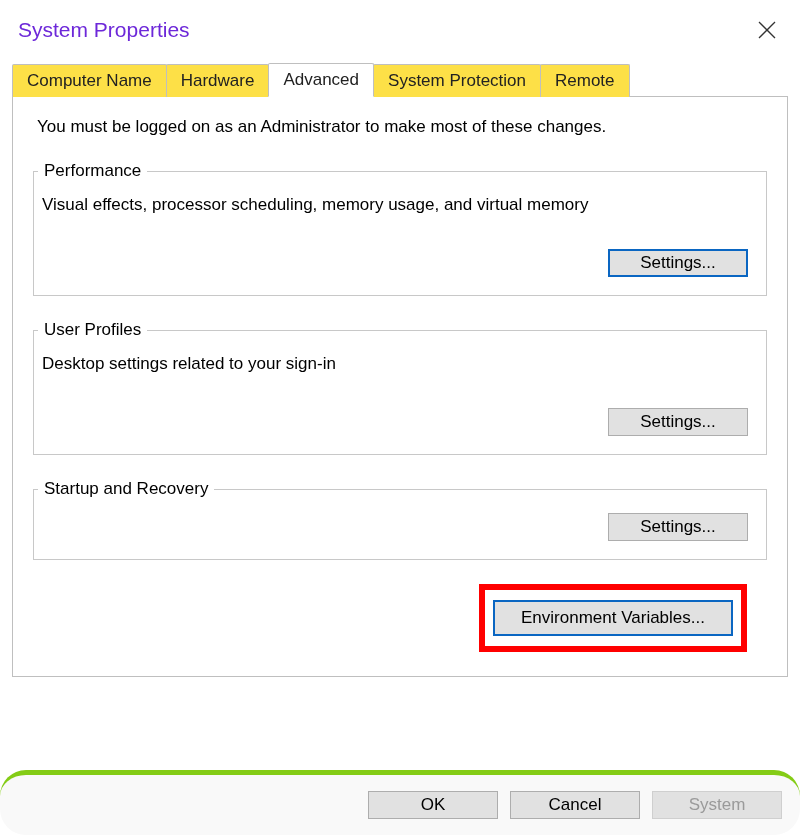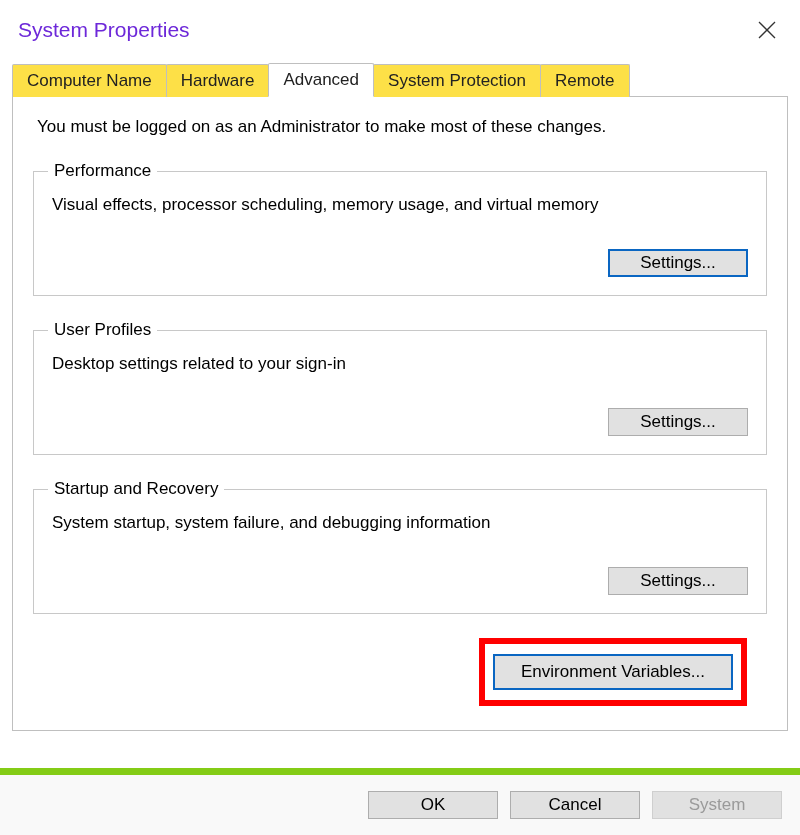--- a/index.html
+++ b/index.html
@@ -84,21 +84,21 @@
 
     .admin-note {
       font-size: 17px;
       color: #000;
       margin: 0 0 24px 4px;
     }
 
     fieldset.group {
       border: 1px solid #c8c8c8;
       margin: 0 0 24px 0;
-      padding: 14px 18px 18px 18px;
+      padding: 14px 18px 18px 8px;
       position: relative;
     }
     fieldset.group legend {
       padding: 0 6px;
       font-size: 17px;
       color: #000;
       margin-left: -4px;
     }
     .group-desc {
       font-size: 17px;
@@ -149,26 +149,27 @@
       color: #000;
       cursor: pointer;
       padding: 0 20px;
     }
 
     .bottom-bar {
       position: absolute;
       bottom: 0;
       left: 0;
       right: 0;
-      border-top: 7px solid #84cc16;
+      border-top: 5px solid #84cc16;
       padding: 16px 18px;
       display: flex;
       justify-content: flex-end;
       gap: 12px;
       background: #f9f9f9;
+      border-radius: 26px;
     }
     .bottom-bar button.win-btn {
       min-width: 130px;
       background: #e1e1e1;
     }
   </style>
 </head>
 <body>
 
 <div class="window">
@@ -206,21 +207,20 @@
       <fieldset class="group">
         <legend>User Profiles</legend>
         <div class="group-desc">Desktop settings related to your sign-in</div>
         <div class="btn-row">
           <button class="win-btn">Settings...</button>
         </div>
       </fieldset>
 
       <fieldset class="group">
         <legend>Startup and Recovery</legend>
-        <div class="group-desc">System startup, system failure, and debugging information</div>
         <div class="btn-row">
           <button class="win-btn">Settings...</button>
         </div>
       </fieldset>
 
       <div class="env-row">
         <div class="env-highlight-wrap">
           <button class="env-btn">Environment Variables...</button>
         </div>
       </div>

